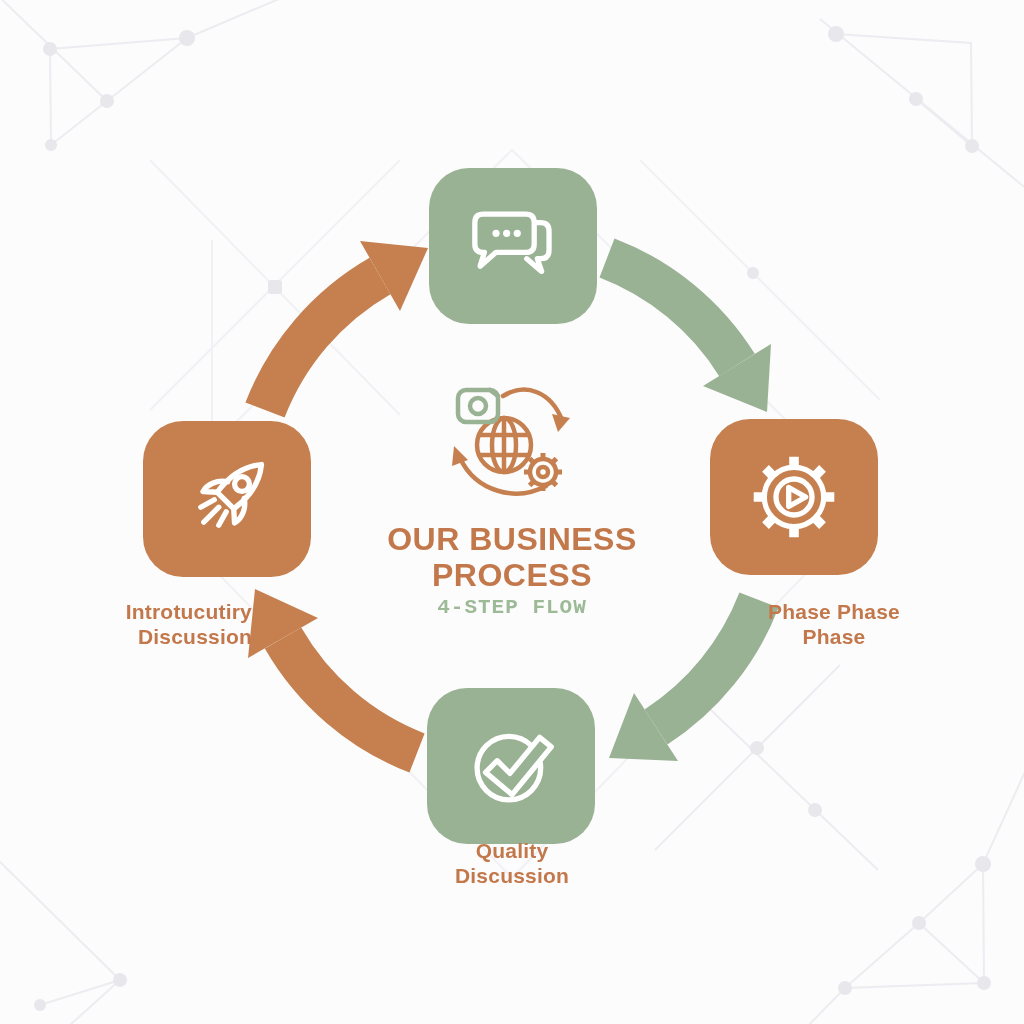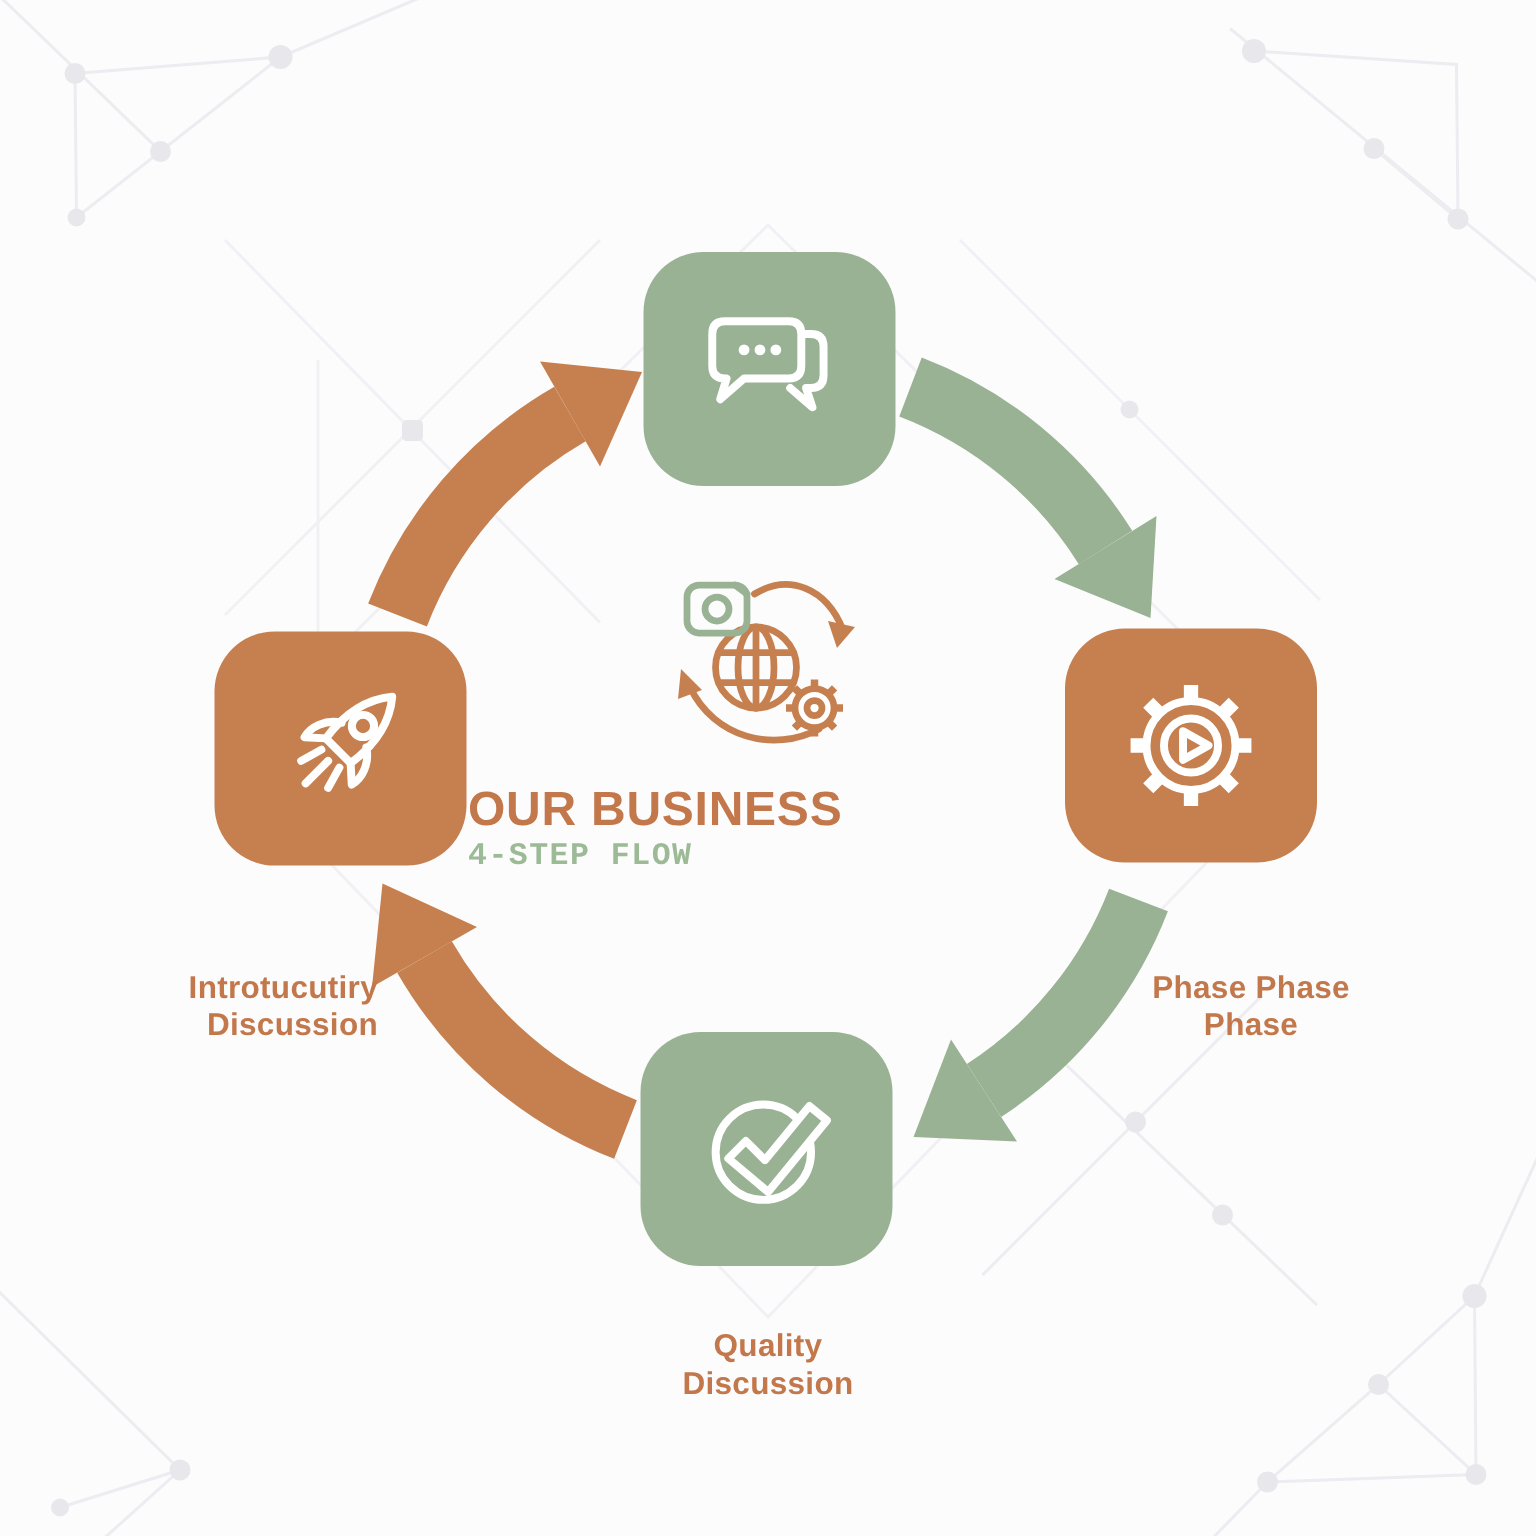--- a/index.html
+++ b/index.html
@@ -29,30 +29,30 @@
   .step-right{left:710px;top:419px;}
   .step-bottom{left:427px;top:688px;}
   .step-left{left:143px;top:421px;}
   .ico{stroke:var(--icon-stroke);stroke-width:5;fill:none;stroke-linecap:round;stroke-linejoin:round;}
   .ico-thick{stroke:var(--icon-stroke);stroke-width:9;stroke-linecap:butt;}
   .fill-green{fill:var(--green);}
   .fill-orange{fill:var(--orange);}
   .fill-white{fill:var(--icon-stroke);stroke:none;}
   
   .label{position:absolute;font-weight:bold;font-size:21px;line-height:25px;
-         color:var(--text-orange);letter-spacing:.2px;margin-top:47px;}
+         color:var(--text-orange);letter-spacing:.2px;}
   .label-left{left:30px;top:599px;width:222px;text-align:right;}
   .label-right{left:752px;top:599px;width:164px;text-align:center;}
   .label-bottom{left:402px;top:838px;width:220px;text-align:center;}
   
   .emblem{position:absolute;left:446px;top:380px;width:132px;height:128px;}
   .emb{stroke:var(--orange);stroke-width:4.5;fill:none;stroke-linecap:round;stroke-linejoin:round;}
   .emb-green{stroke:var(--green);stroke-width:4.5;fill:none;stroke-linecap:round;stroke-linejoin:round;}
   .emb-head{fill:var(--orange);stroke:none;}
-  .center-text{position:absolute;left:312px;top:521px;width:400px;text-align:left;}
+  .center-text{position:absolute;left:312px;top:521px;width:400px;text-align:center;}
   .title-line{font-weight:bold;font-size:32px;line-height:36px;letter-spacing:.5px;
               color:var(--text-orange);}
   .subtitle{margin-top:3px;font-weight:bold;font-size:21px;letter-spacing:1px;
             color:var(--subtitle-green);font-family:Liberation Mono, monospace;}
 </style>
 </head>
 <body>
 
 <div class="canvas">
 
@@ -184,16 +184,17 @@
 
     <g>
       <path class="emb" style="stroke-width:5;stroke-linecap:butt" d="M110 92 H116 M106.2 101.2 L110.4 105.4 M97 105 V111 M87.8 101.2 L83.6 105.4 M84 92 H78 M87.8 82.8 L83.6 78.6 M97 79 V73 M106.2 82.8 L110.4 78.6"></path>
       <circle class="emb" cx="97" cy="92" r="13" style="fill:#ffffff"></circle>
       <circle class="emb" cx="97" cy="92" r="5"></circle>
     </g>
   </svg>
 
   <div class="center-text">
     <div class="title-line">OUR BUSINESS</div>
+    <div class="title-line">PROCESS</div>
     <div class="subtitle">4-STEP FLOW</div>
   </div>
 
 </div>
 
 </body></html>

